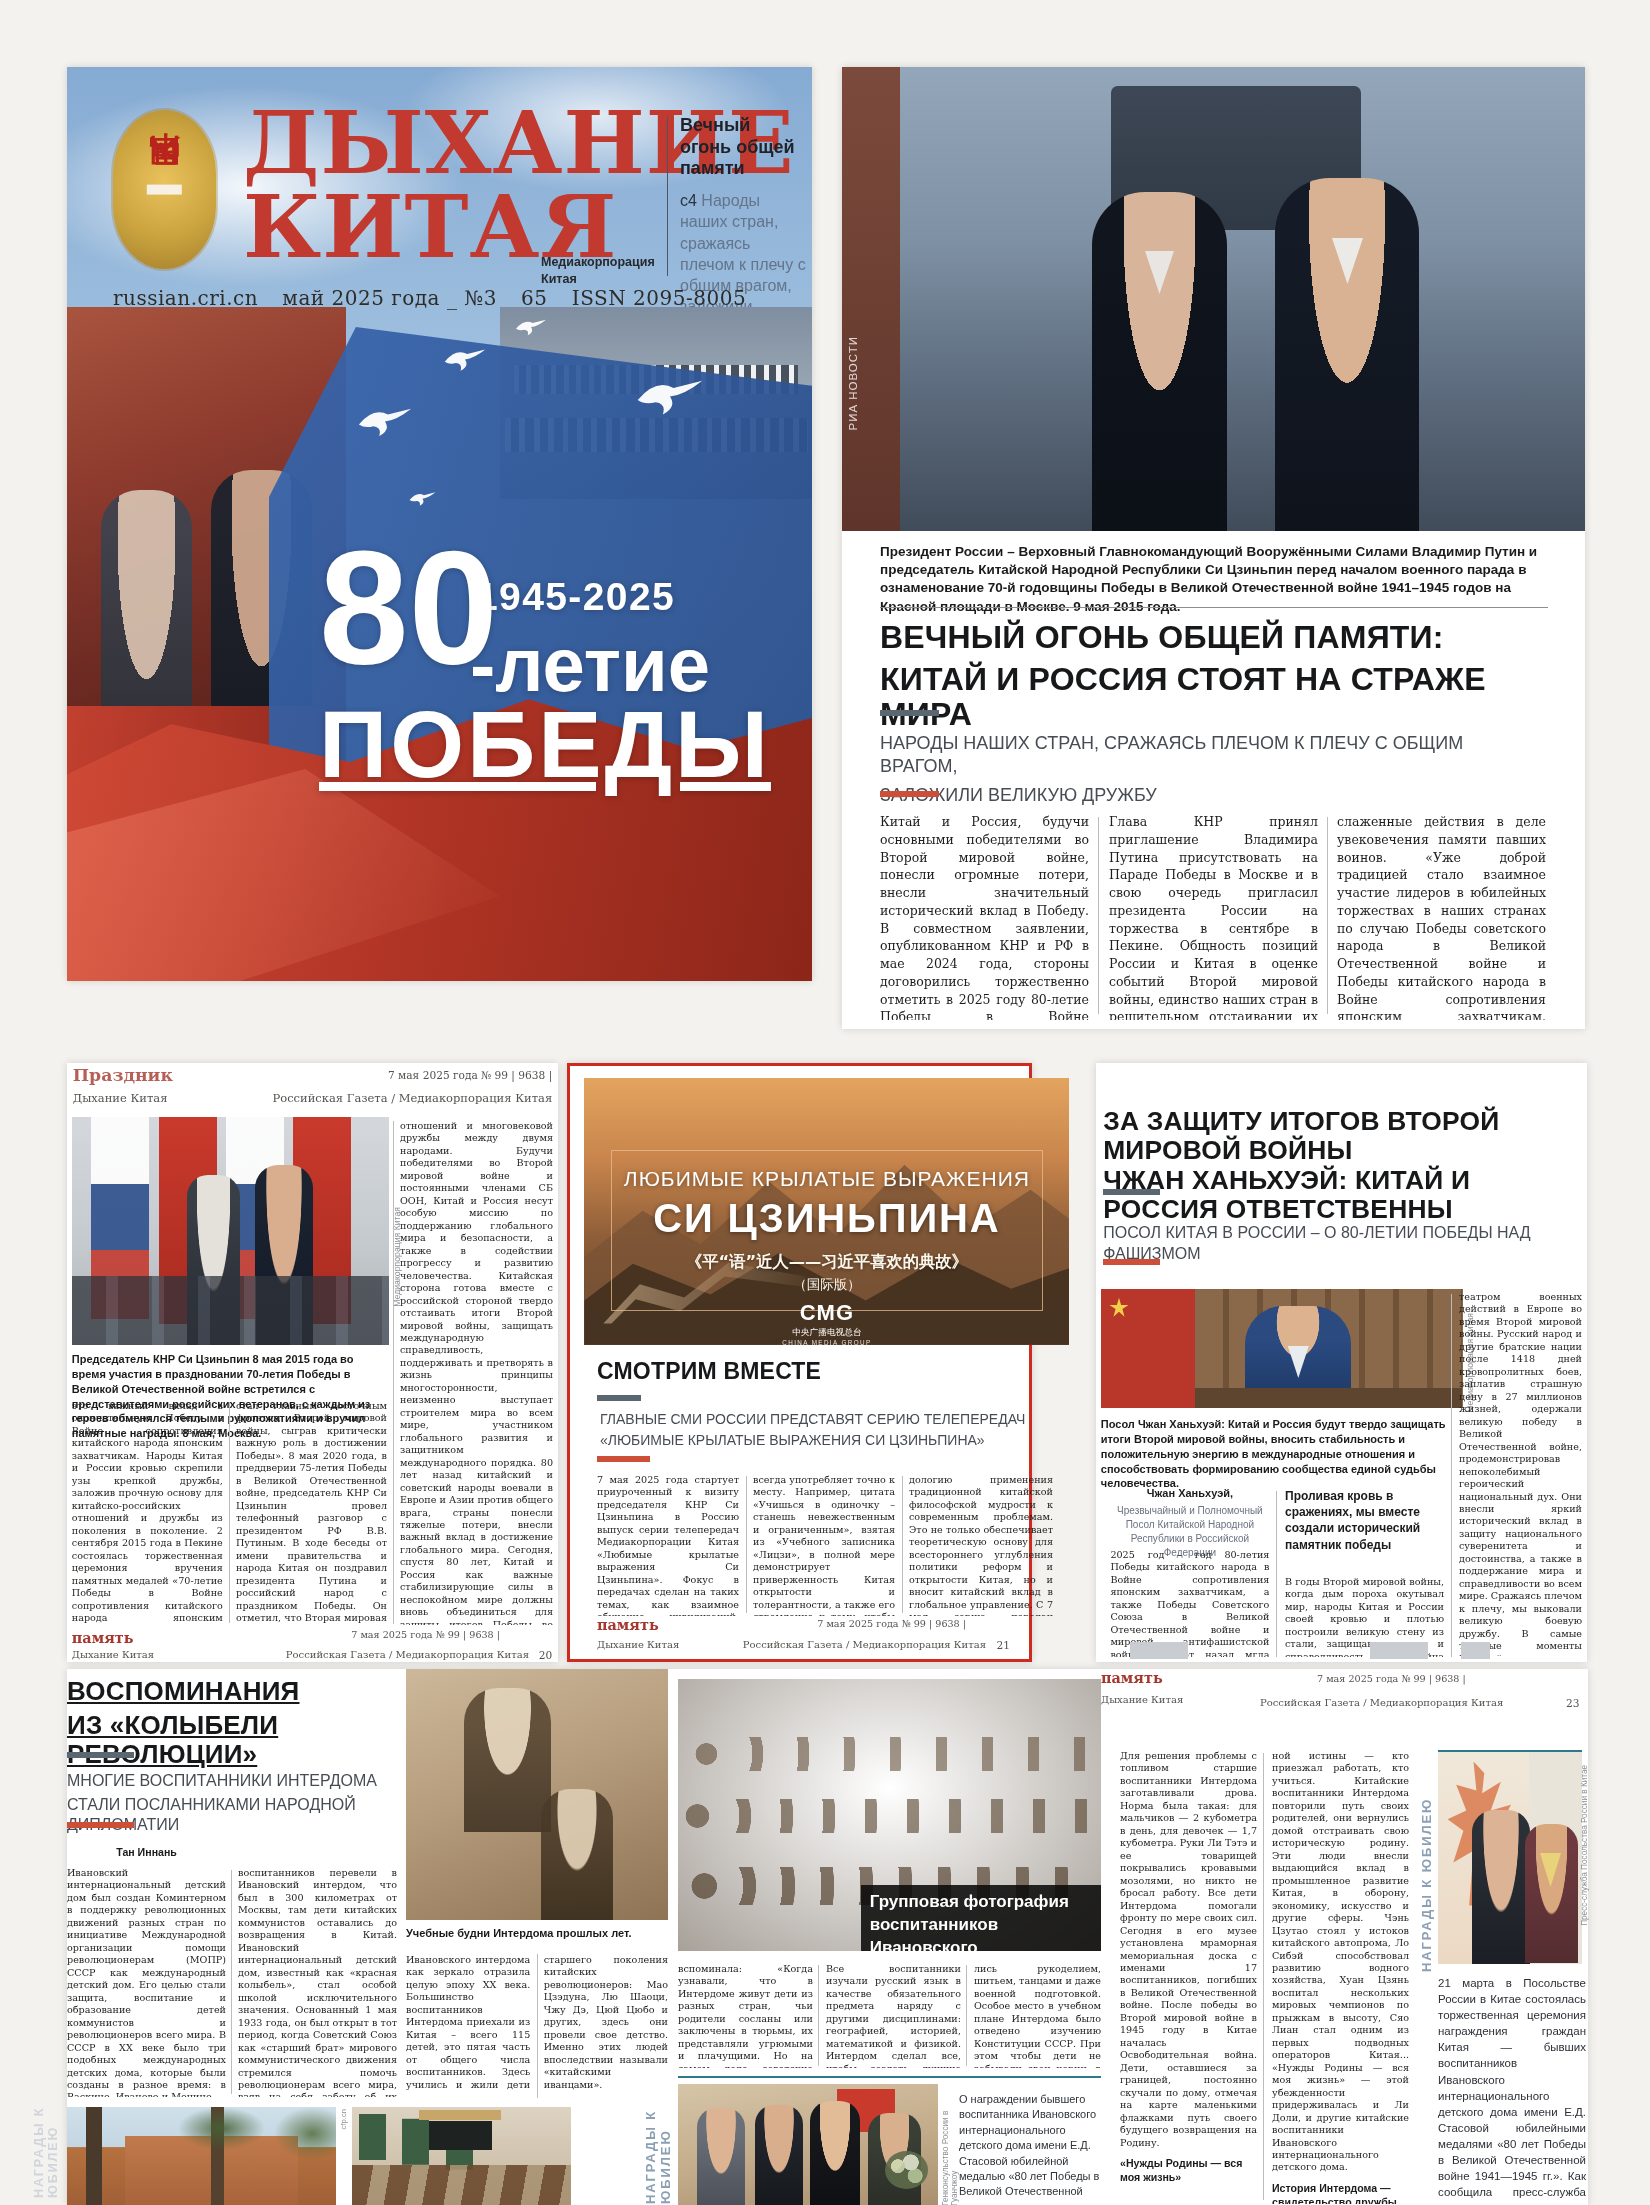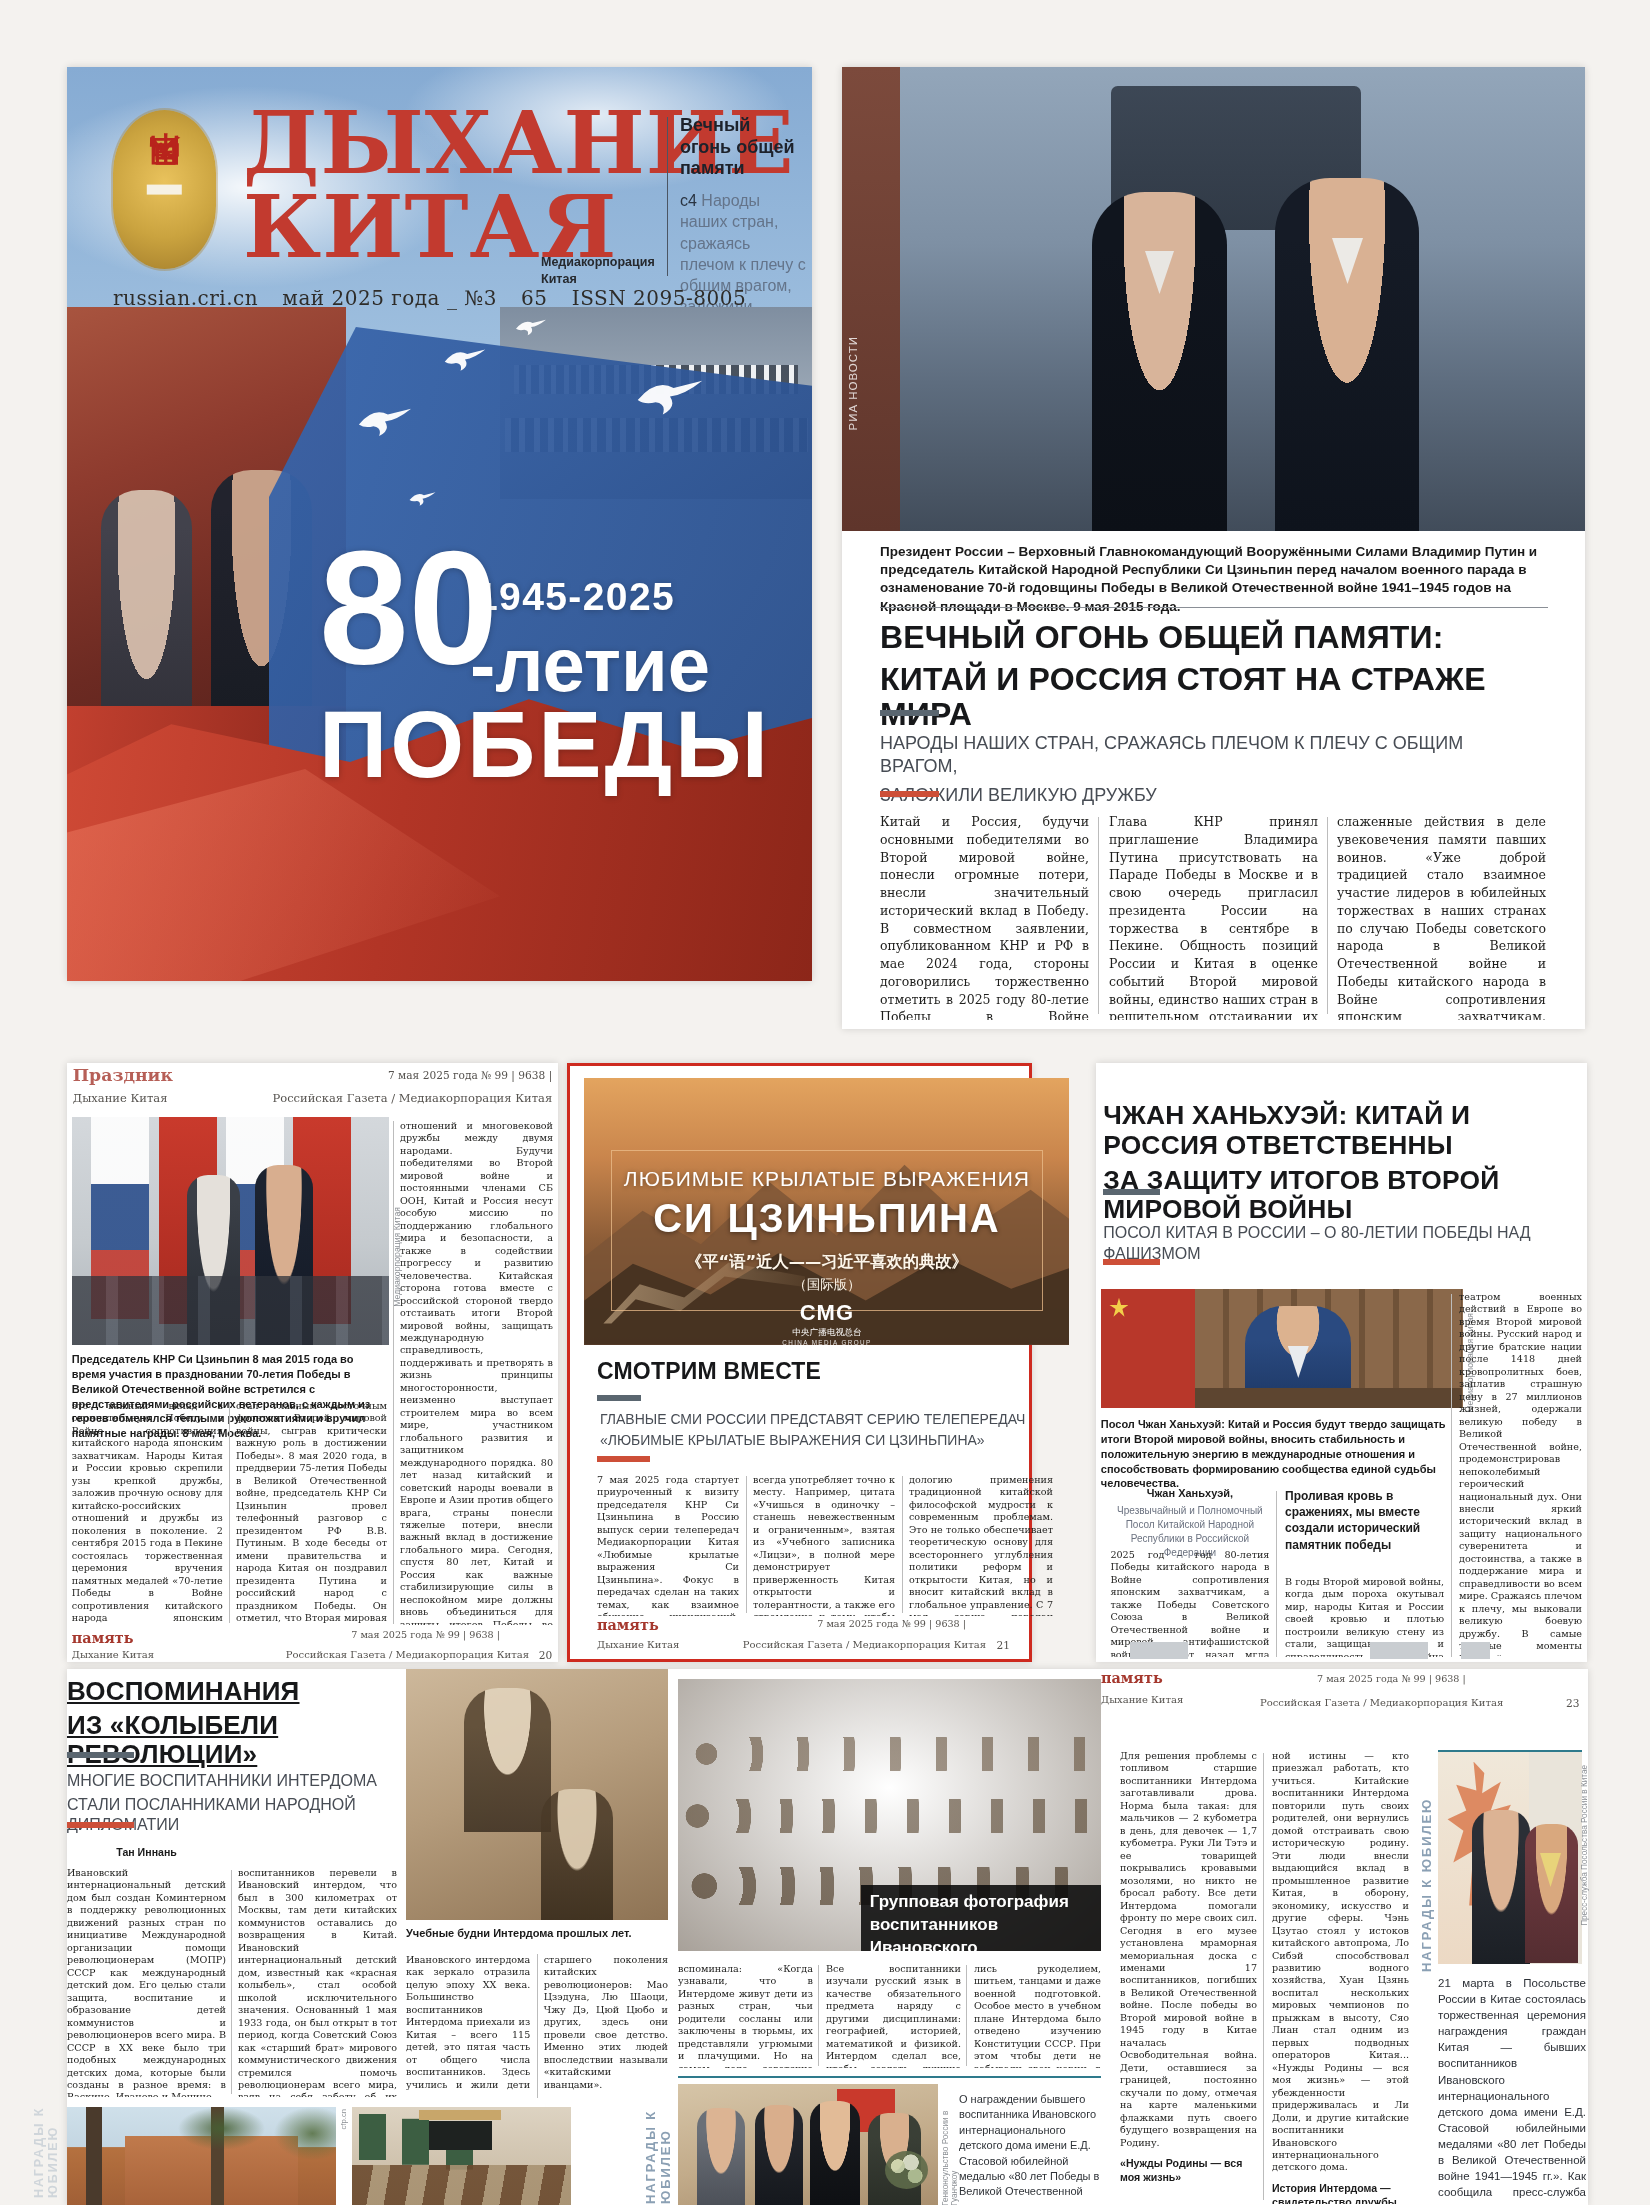--- a/index.html
+++ b/index.html
@@ -76,21 +76,21 @@
     <svg class="dove" style="left:567px;top:308px;width:72px;height:43px;" viewBox="0 0 100 60">
         <path d="M5,35 Q30,5 55,18 L95,8 Q70,28 50,30 Q60,45 40,55 Q45,40 30,38 Q15,42 5,35Z"></path>
       </svg>
     <svg class="dove" style="left:341px;top:423px;width:29px;height:17.3px;" viewBox="0 0 100 60">
         <path d="M5,35 Q30,5 55,18 L95,8 Q70,28 50,30 Q60,45 40,55 Q45,40 30,38 Q15,42 5,35Z"></path>
       </svg>
 
     <div class="abs bigwhite" style="left:409px;top:511px;font-size:39px;letter-spacing:1.4px;">1945-2025</div>
     <div class="abs bigwhite" style="left:252px;top:464px;font-size:161px;">80</div>
     <div class="abs bigwhite" style="left:403px;top:562px;font-size:76px;">-летие</div>
-    <div class="abs bigwhite" style="left:252px;top:632px;font-size:95px;letter-spacing:2.9px;">ПОБЕДЫ</div>
+    <div class="abs bigwhite" style="left:252px;top:632px;font-size:95px;letter-spacing:2.9px;text-decoration:underline;">ПОБЕДЫ</div>
   </section>
 
   <section class="page" id="flame" style="left:842px;top:67px;width:743px;height:962px;">
     <div class="abs" style="left:0;top:0;width:743px;height:464px;overflow:hidden;background:linear-gradient(180deg,#93a6ba 0%,#7e90a4 38%,#5e6d7f 68%,#414c5a 100%);">
       <div class="abs" style="left:0;top:0;width:58px;height:464px;background:linear-gradient(180deg,#7c4a3c,#5f352b);"></div>
       <div class="abs" style="left:269px;top:19px;width:250px;height:144px;background:linear-gradient(180deg,#2e3744,#222a35);border-radius:6.7px;opacity:.85;"></div>
       <div class="abs" style="left:250px;top:125px;width:135px;height:339px;background:radial-gradient(ellipse at 50% 11%,#d8b49a 0 36px,transparent 36px),linear-gradient(180deg,#10151e 57px,#0c1017 100%);border-radius:53px 53px 0 0;"></div>
       <div class="abs" style="left:433px;top:111px;width:144px;height:353px;background:radial-gradient(ellipse at 50% 11%,#d9b193 0 38px,transparent 38px),linear-gradient(180deg,#151b26 60px,#0e131c 100%);border-radius:55px 55px 0 0;"></div>
       <div class="abs" style="left:303px;top:184px;width:29px;height:43px;background:#e8e6e2;clip-path:polygon(0 0,100% 0,50% 100%);"></div>
       <div class="abs" style="left:490px;top:171px;width:31px;height:46px;background:#eceae6;clip-path:polygon(0 0,100% 0,50% 100%);"></div>
@@ -174,22 +174,22 @@
     <div class="abs body" style="left:339px;top:408px;width:144px;height:142px;font-size:9.6px;">дологию применения традиционной китайской философской мудрости к современным проблемам. Это не только обеспечивает теоретическую основу для всестороннего углубления политики реформ и открытости Китая, но и вносит китайский вклад в глобальное управление. С 7 мая серию передач «Любимые крылатые выражения Си Цзиньпина» начинают транслировать на своих каналах и интернет-площадках главные СМИ России, в том числе ВГТРК, «Российская газета», «Большая Азия» и другие. Предста-</div>
     <div class="abs mini" style="right:63px;top:552px;font-size:9.6px;">7 мая 2025 года    № 99  |  9638  |</div>
     <div class="abs redlbl" style="left:27px;top:550px;font-size:14.4px;">память</div>
     <div class="abs mini" style="left:27px;top:573px;font-size:10px;">Дыхание Китая</div>
     <div class="abs mini" style="right:43px;top:573px;font-size:10px;">Российская Газета / Медиакорпорация Китая</div>
     <div class="abs mini" style="right:19px;top:573px;font-size:10.6px;">21</div>
   </section>
 
   <section class="page" id="zhang" style="left:1096px;top:1063px;width:491px;height:599px;">
     <div class="abs hl" style="left:7.2px;top:38px;width:476px;font-size:26.4px;">
+      <div style="margin-top:5.8px;">ЗА ЗАЩИТУ ИТОГОВ ВТОРОЙ МИРОВОЙ ВОЙНЫ</div>
       <div>ЧЖАН ХАНЬХУЭЙ: КИТАЙ И РОССИЯ ОТВЕТСТВЕННЫ</div>
-      <div style="margin-top:5.8px;">ЗА ЗАЩИТУ ИТОГОВ ВТОРОЙ МИРОВОЙ ВОЙНЫ</div>
     </div>
     <div class="bar g" style="left:7.2px;top:126px;width:57px;"></div>
     <div class="abs sub" style="left:7.2px;top:160px;width:462px;font-size:16px;">ПОСОЛ КИТАЯ В РОССИИ – О 80-ЛЕТИИ ПОБЕДЫ НАД ФАШИЗМОМ</div>
     <div class="bar r" style="left:7.2px;top:196px;width:57px;"></div>
 
     <div class="abs" style="left:4.8px;top:226px;width:362px;height:119px;overflow:hidden;background:linear-gradient(90deg,#b8372a 0 26%,#8a6a4c 26%);">
       <div class="abs" style="left:8.7px;top:8.7px;width:19px;height:19px;background:#f2cf4a;clip-path:polygon(50% 0,61% 38%,100% 38%,68% 60%,79% 100%,50% 74%,21% 100%,32% 60%,0 38%,39% 38%);"></div>
       <div class="abs" style="left:94px;top:0;width:267px;height:119px;background:repeating-linear-gradient(90deg,#8a684a 0 28px,#6f5238 28px 34px),linear-gradient(180deg,rgba(255,255,255,.12),rgba(0,0,0,.18));"></div>
       <div class="abs" style="left:144px;top:17.3px;width:106px;height:102px;background:radial-gradient(ellipse at 50% 16%,#dcb28f 0 21px,transparent 21.6px),linear-gradient(180deg,#2a4a80 35px,#1d3764 100%);border-radius:38px 38px 0 0;"></div>
       <div class="abs" style="left:187px;top:57px;width:21px;height:32px;background:#e9ecef;clip-path:polygon(0 0,100% 0,50% 100%);"></div>

